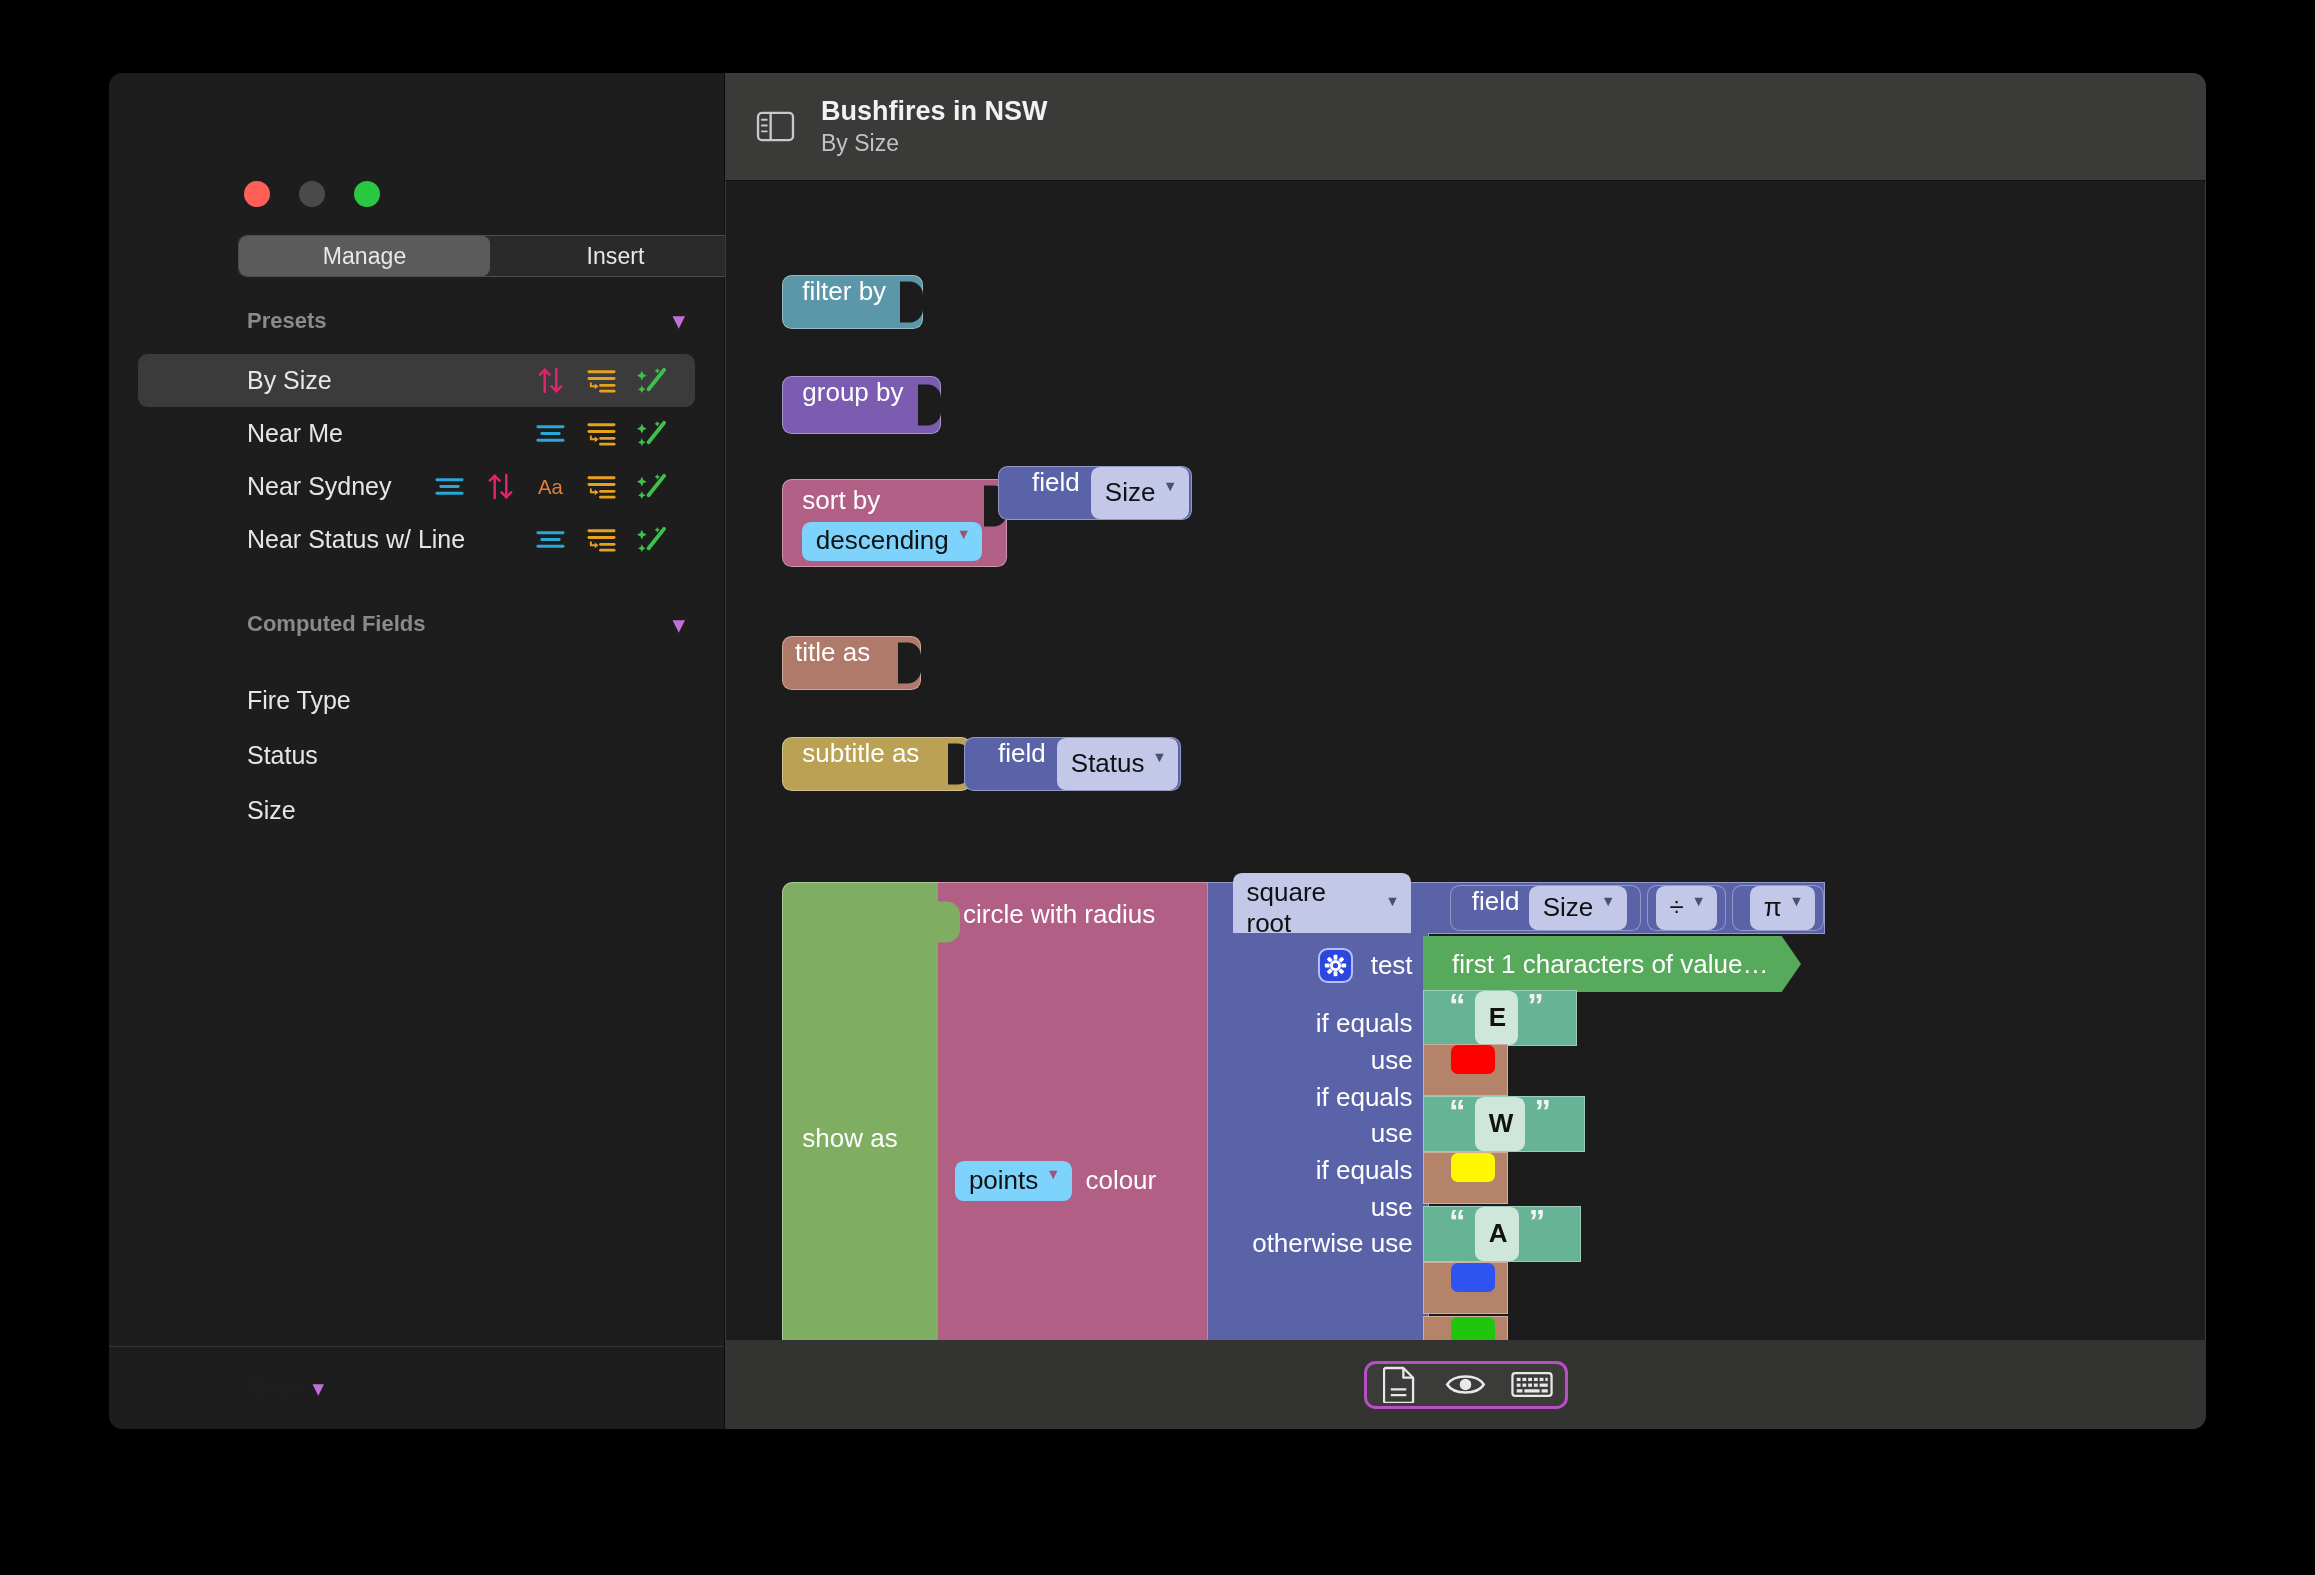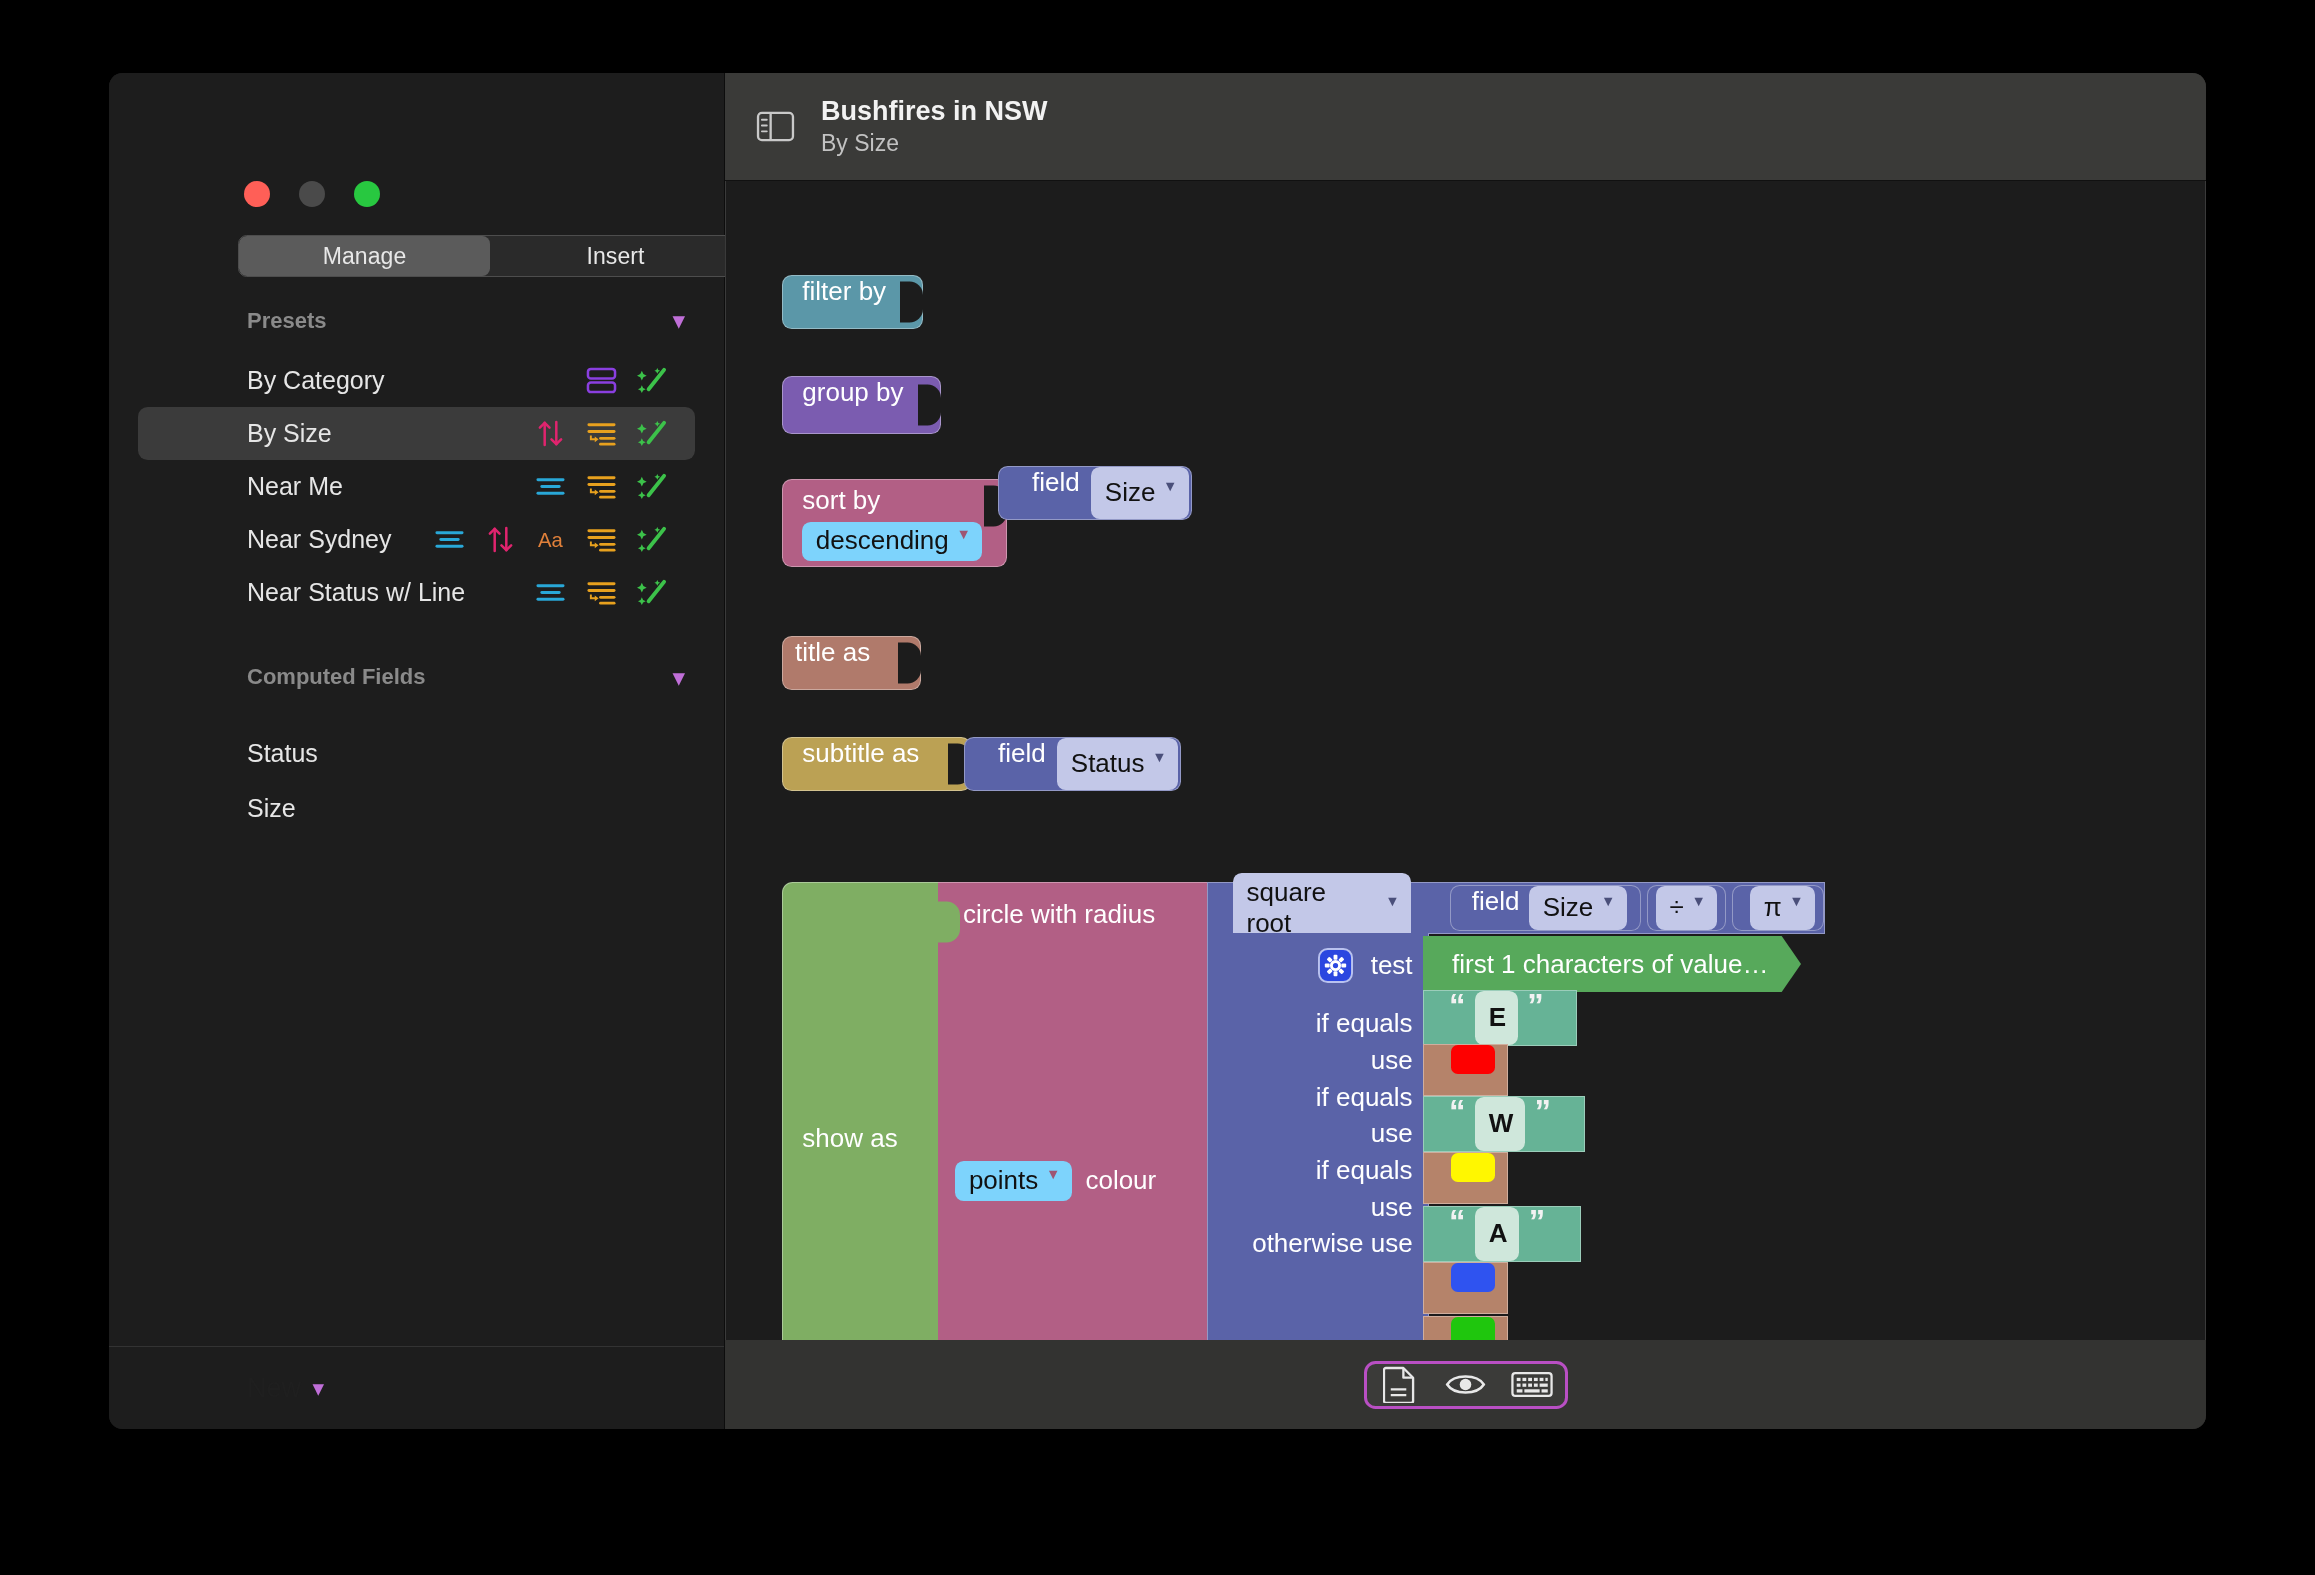--- a/index.html
+++ b/index.html
@@ -142,35 +142,20 @@
 
     <div style="height:228px"></div>
 
     <div class="section-head">
       <span class="title">Presets</span>
       <span class="chev">▾</span>
     </div>
 
     <div style="height:13.5px"></div>
 
-    <div class="row">
-      <span class="label">By Category</span>
-      <span class="icons">
-        <svg class="ico" viewBox="0 0 34 30">
-          <rect x="3" y="3" width="28" height="10" rx="3" fill="none" stroke="#8a3fe0" stroke-width="2.6"></rect>
-          <rect x="3" y="17" width="28" height="10" rx="3" fill="none" stroke="#8a3fe0" stroke-width="2.6"></rect>
-        </svg>
-        <svg class="ico" viewBox="0 0 34 30">
-          <line x1="30" y1="4" x2="14" y2="24" stroke="#3cc24a" stroke-width="4" stroke-linecap="round"></line>
-          <path d="M7 5 l1.6 3.4 L12 10 l-3.4 1.6 L7 15 l-1.6-3.4 L2 10 l3.4-1.6 Z" fill="#3cc24a"></path>
-          <path d="M23 2 l1 2.1 L26 5 l-2 1 L23 8 l-1-2 L20 5 l2-.9 Z" fill="#3cc24a"></path>
-          <path d="M7 20 l1.3 2.8 L11 24 l-2.7 1.3 L7 28 l-1.3-2.7 L3 24 l2.7-1.2 Z" fill="#3cc24a"></path>
-        </svg>
-      </span>
-    </div>
 
     <div class="row selected">
       <span class="label">By Size</span>
       <span class="icons">
         <svg class="ico" viewBox="0 0 34 30">
           <g stroke="#e0246e" stroke-width="2.6" fill="none" stroke-linecap="round" stroke-linejoin="round">
             <line x1="11" y1="27" x2="11" y2="4"></line>
               <polyline points="6,9 11,4 16,9"></polyline>
             <line x1="23" y1="3" x2="23" y2="26"></line>
               <polyline points="18,21 23,26 28,21"></polyline>
@@ -295,20 +280,23 @@
 
     <div style="height:39px"></div>
 
     <div class="section-head">
       <span class="title">Computed Fields</span>
       <span class="chev">▾</span>
     </div>
 
     <div style="height:29px"></div>
 
+    <div class="cf-row">
+      <span class="label">Fire Type</span>
+    </div>
     <div class="cf-row">
       <span class="label">Status</span>
     </div>
     <div class="cf-row">
       <span class="label">Size</span>
     </div>
 
     <div id="sidebar-footer">
       <span class="newlbl">New</span>
       <span class="chev">▾</span>

